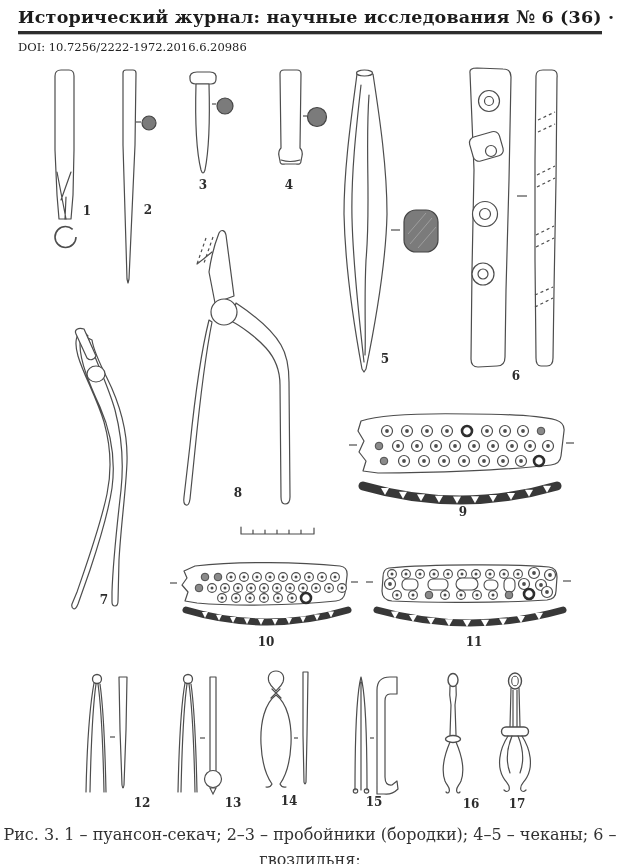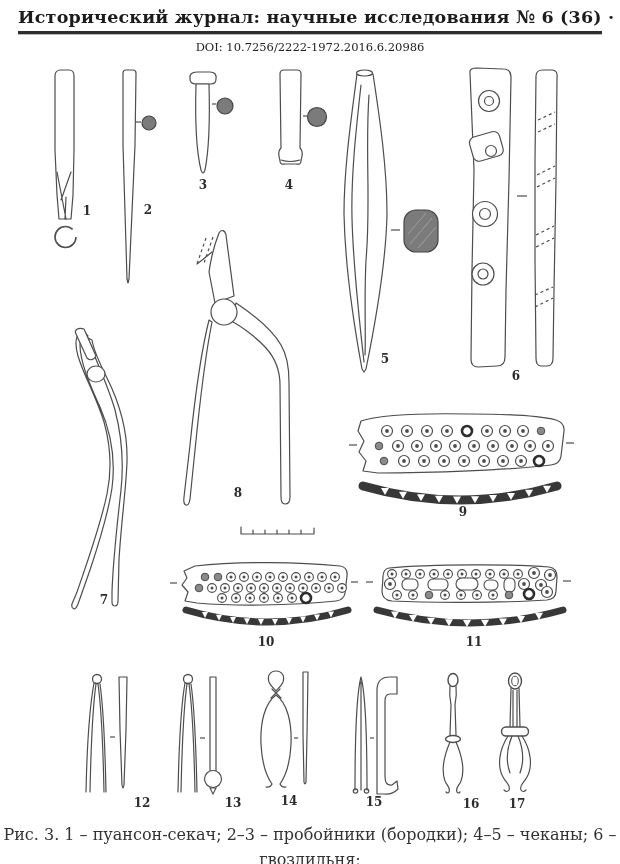--- a/index.html
+++ b/index.html
@@ -4,21 +4,21 @@
 <style>
   html,body{margin:0;padding:0;}
   body{
     width:620px;height:864px;background:#ffffff;
     font-family:"DejaVu Serif", "Liberation Serif", serif;
     color:#1c1c1c;overflow:hidden;
   }
   .header{height:56px;padding:7px 18px 0 18px;box-sizing:border-box;}
   .title{font-size:17.5px;font-weight:bold;letter-spacing:.2px;white-space:nowrap;}
   .rule{height:3px;background:#2e2e2e;margin-top:4px;border-bottom:1px solid #bbb;}
-  .doi{font-size:11.5px;margin-top:5px;color:#222;text-align:center;}
+  .doi{font-size:11.5px;margin-top:5px;color:#222;}
   svg{display:block;}
   .caption{padding-top:5px;text-align:center;font-size:16px;line-height:1.55;color:#323232;}
   
   .ln{fill:none;stroke:#4d4d4d;stroke-width:1.2;stroke-linejoin:round;stroke-linecap:round;}
   .sh{fill:#ffffff;stroke:#4d4d4d;stroke-width:1.2;stroke-linejoin:round;}
   .gray{fill:#7b7b7b;stroke:#454545;stroke-width:1.2;}
   .band{fill:none;stroke:#383838;stroke-linecap:round;}
   .dash{stroke:#4d4d4d;stroke-width:1.2;stroke-dasharray:3 3;fill:none;}
   .tick{stroke:#4d4d4d;stroke-width:1.2;}
   .lbl{font-family:"DejaVu Serif",serif;font-size:12px;font-weight:bold;fill:#2d2d2d;text-anchor:middle;}

